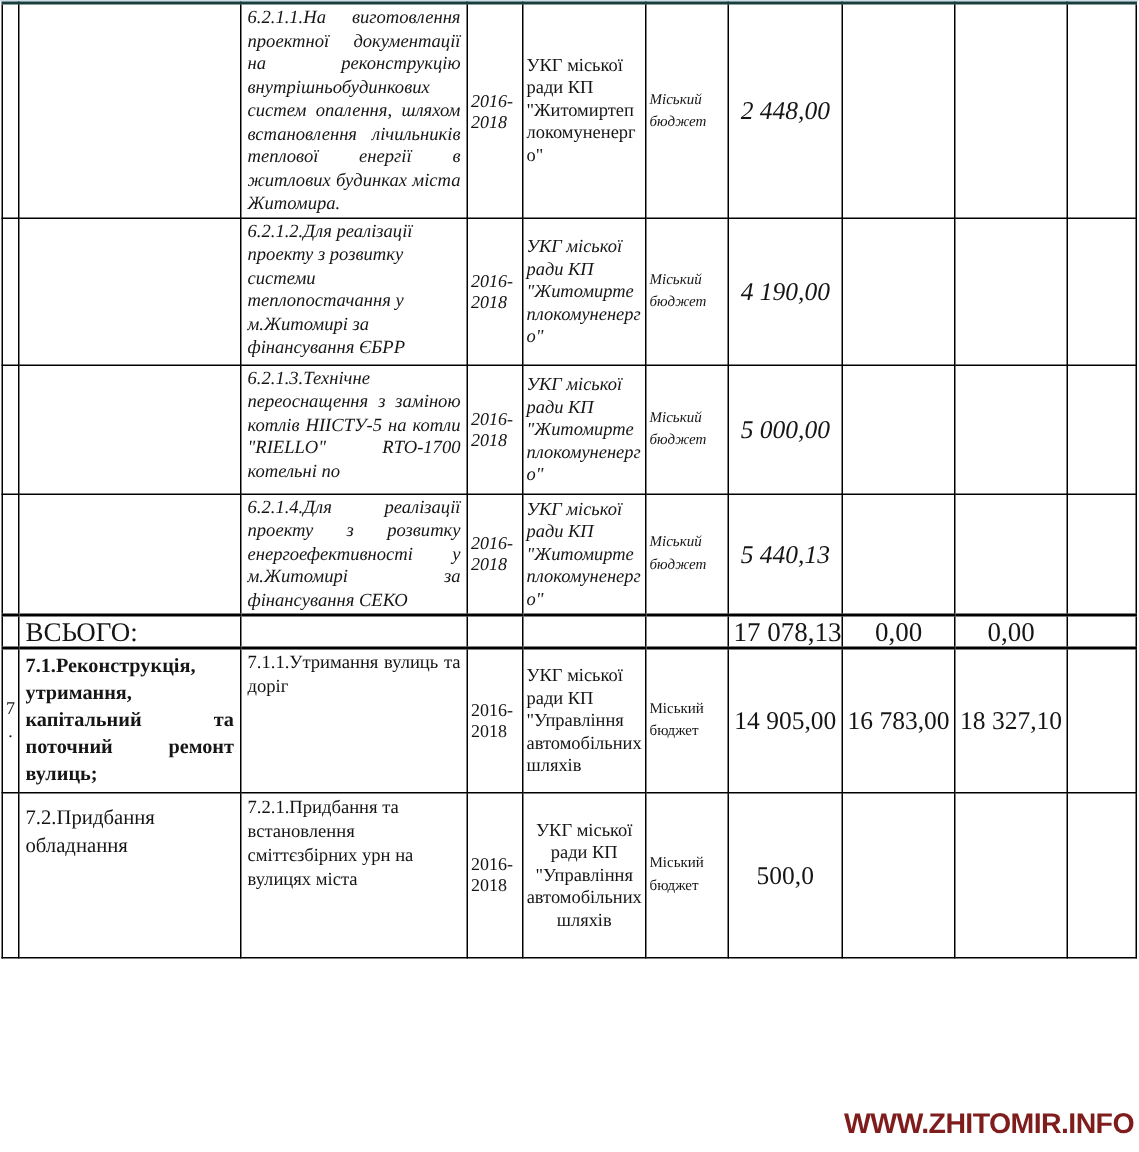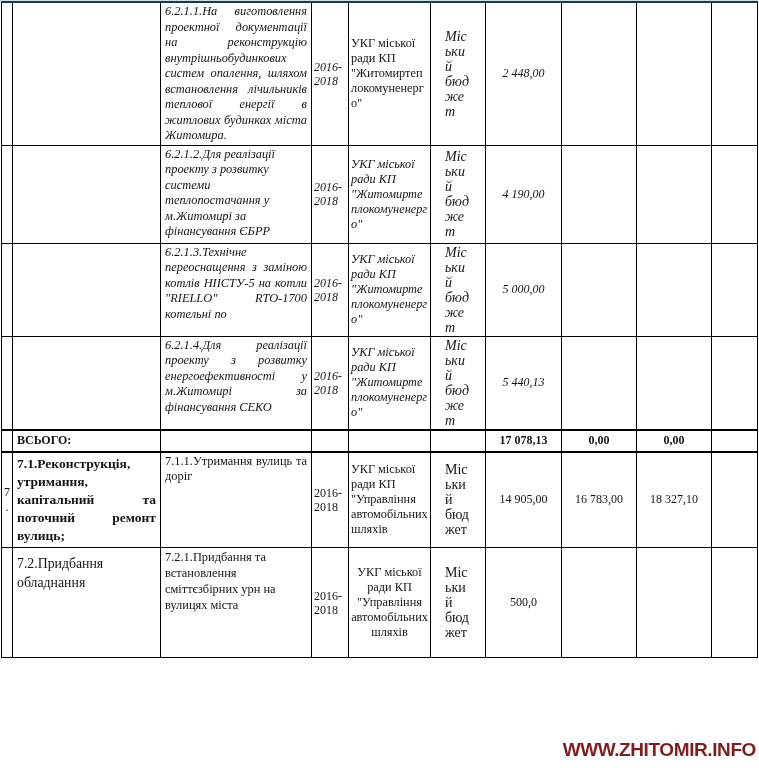--- a/index.html
+++ b/index.html
@@ -20,29 +20,29 @@
     vertical-align:middle;
     font-size:12.4px;line-height:15px;
     overflow:hidden;word-wrap:break-word;
   }
   .c-num{text-align:center;font-size:12px;padding:0 1px;}
   .c-measure{vertical-align:top;text-align:justify;font-size:13.5px;line-height:18px;padding:2px 4px;}
   .c-sub{vertical-align:top;text-align:justify;padding:1px 4px;line-height:15.5px;}
   .c-sub.left{text-align:left;margin-left:45px;}
   .c-years{text-align:left;padding:0 2px;font-size:12px;line-height:14px;}
   .c-exec{padding:1px 2px;font-size:12.3px;line-height:15px;overflow-wrap:anywhere;}
-  .c-source{padding:1px 14px;font-size:14px;line-height:15px;}
-  .c-amt{text-align:center;white-space:nowrap;font-size:12px;}
+  .c-source{padding:1px 2px;font-size:10px;line-height:15px;}
+  .c-amt{text-align:center;white-space:nowrap;font-size:17px;}
   
   tr.sec6 td{font-style:italic;}
   tr.exec-upright .c-exec{font-style:normal;}
   
   tr.total td{
     border-top:2.5px solid #000;border-bottom:2.5px solid #000;
-    font-weight:bold;font-size:12px;font-style:normal;
+    font-weight:normal;font-size:18px;font-style:normal;
   }
   tr.total .c-label{text-align:left;padding-left:4px;}
   
   tr.r5 .c-measure{font-weight:bold;}
   tr.r8 .c-measure{font-weight:normal;text-align:left;font-size:13.8px;line-height:19px;padding-top:6px;}
   tr.r8 .c-exec{text-align:center;}
   tr.r8 .c-sub{text-align:left;line-height:16px;}
   .watermark{
     position:absolute;right:3px;top:739px;z-index:5;
     font-family:"Liberation Sans", sans-serif;

